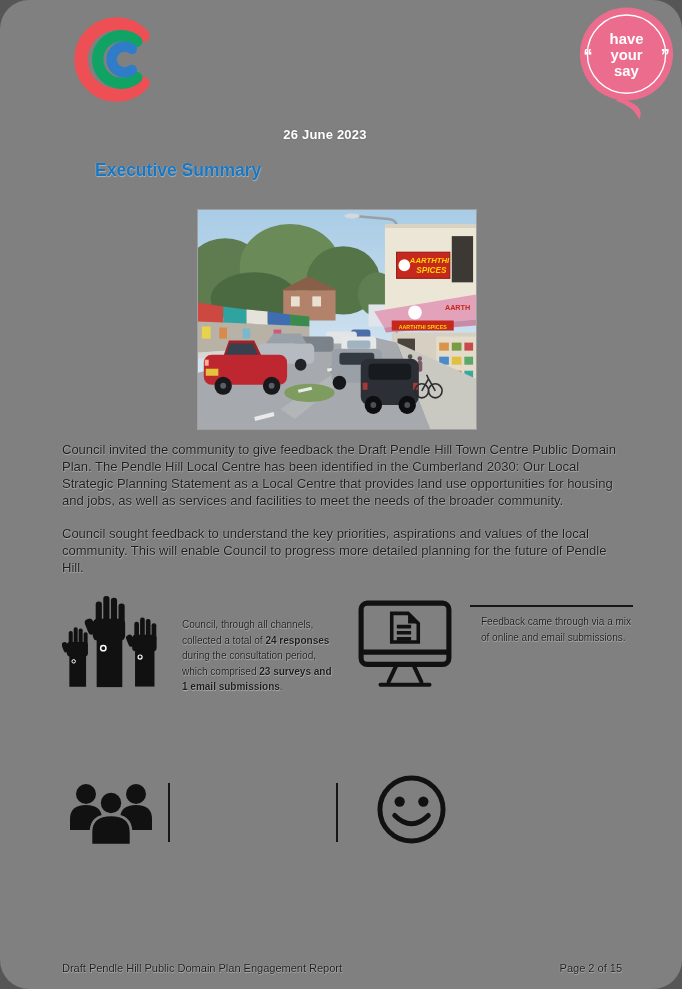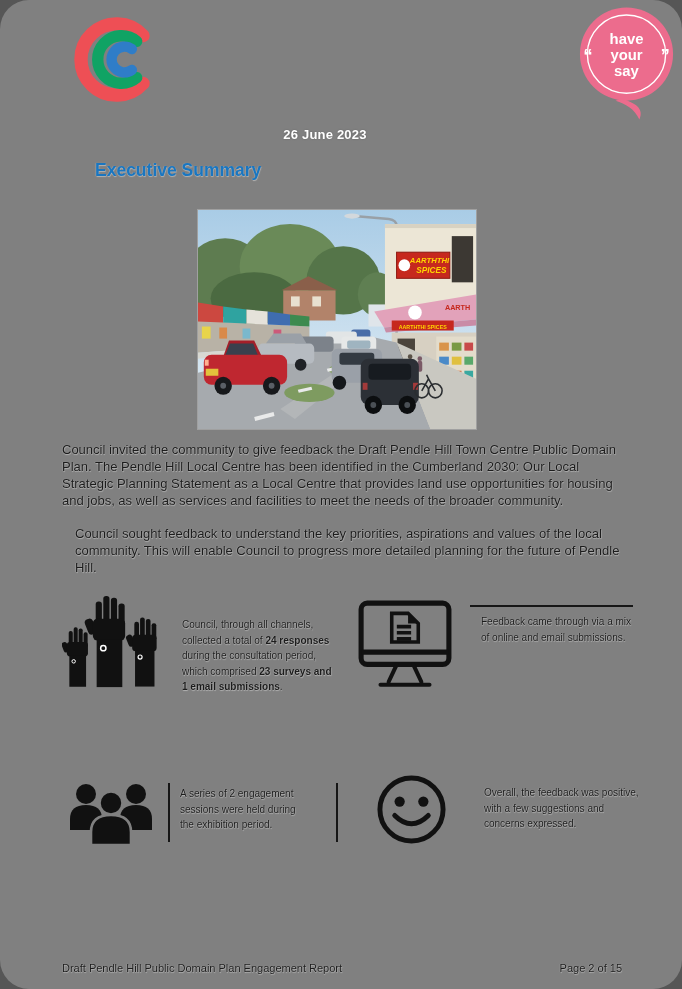--- a/index.html
+++ b/index.html
@@ -8,21 +8,21 @@
   .abs{position:absolute;}
   .halo{text-shadow:0.5px 0.5px 1px rgba(255,255,255,0.38),-0.5px -0.5px 1px rgba(255,255,255,0.30);}
   .logo{left:72px;top:8px;width:94px;height:104px;}
   .bubble{left:574px;top:4px;width:104px;height:118px;}
   .date{left:0;top:127px;width:650px;text-align:center;color:#ffffff;font-weight:bold;font-size:13px;letter-spacing:0.2px;text-shadow:0 0 2px rgba(0,0,0,0.25);}
   .heading{left:62px;top:160px;font-size:17.5px;font-weight:bold;color:#1a76c0;margin:0;padding-left:33px;}
   .photo{left:198px;top:210px;width:278px;height:219px;box-shadow:0 0 0 1px rgba(255,255,255,0.25);}
   .photo svg{display:block;width:100%;height:100%;}
   .para{width:565px;font-size:13px;line-height:17px;color:#1c1c1c;margin:0;}
   .p1{left:62px;top:441px;}
-  .p2{left:62px;top:525px;margin-left:13px;}
+  .p2{left:62px;top:525px;}
   .blocktext{font-size:10px;line-height:15.6px;color:#1c1c1c;}
   .blocktext b{font-weight:bold;}
   .hands-icon{left:62px;top:589px;width:102px;height:107px;}
   .b1text{left:182px;top:617px;width:155px;}
   .monitor-icon{left:356px;top:596px;width:98px;height:98px;}
   .hline{left:470px;top:605px;width:163px;height:2px;background:#161616;}
   .b2text{left:481px;top:614px;width:160px;}
   .people-icon{left:66px;top:781px;width:90px;height:67px;}
   .vline-l{left:168px;top:783px;width:2px;height:59px;background:#161616;}
   .b3text{left:180px;top:786px;width:128px;}
@@ -229,27 +229,25 @@
       <path d="M4,49 v-11 q0,-14 16,-14 q16,0 16,14 v11 z"></path>
       <circle cx="70" cy="13" r="10"></circle>
       <path d="M54,49 v-11 q0,-14 16,-14 q16,0 16,14 v11 z"></path>
       <g stroke="#808080" stroke-width="2.6">
         <circle cx="45" cy="22" r="11.5"></circle>
         <path d="M25,64 v-13 q0,-17 20,-17 q20,0 20,17 v13 z"></path>
       </g>
     </g>
   </svg>
   <div class="abs vline-l"></div>
-  <div class="abs blocktext b3text halo"><span>A series of 2 engagement sessions were held during the exhibition period.</span></div>
   <div class="abs vline-r"></div>
 
   <svg class="abs smiley-icon" viewBox="0 0 76 76" aria-hidden="true">
     <circle cx="38" cy="38" r="32" fill="none" stroke="#111111" stroke-width="5"></circle>
     <circle cx="26" cy="30" r="5.2" fill="#111111"></circle>
     <circle cx="50" cy="30" r="5.2" fill="#111111"></circle>
     <path d="M21,44 Q38,61 55,44" fill="none" stroke="#111111" stroke-width="5" stroke-linecap="round"></path>
   </svg>
-  <div class="abs blocktext b4text halo"><span>Overall, the feedback was positive, with a few suggestions and concerns expressed.</span></div>
 
   <div class="abs footer footer-left halo">Draft Pendle Hill Public Domain Plan Engagement Report</div>
   <div class="abs footer footer-right halo">Page 2 of 15</div>
 
 </div>
 
 </body></html>

